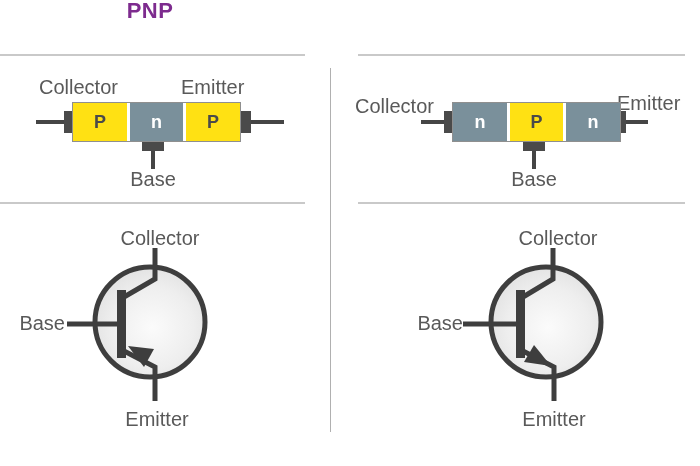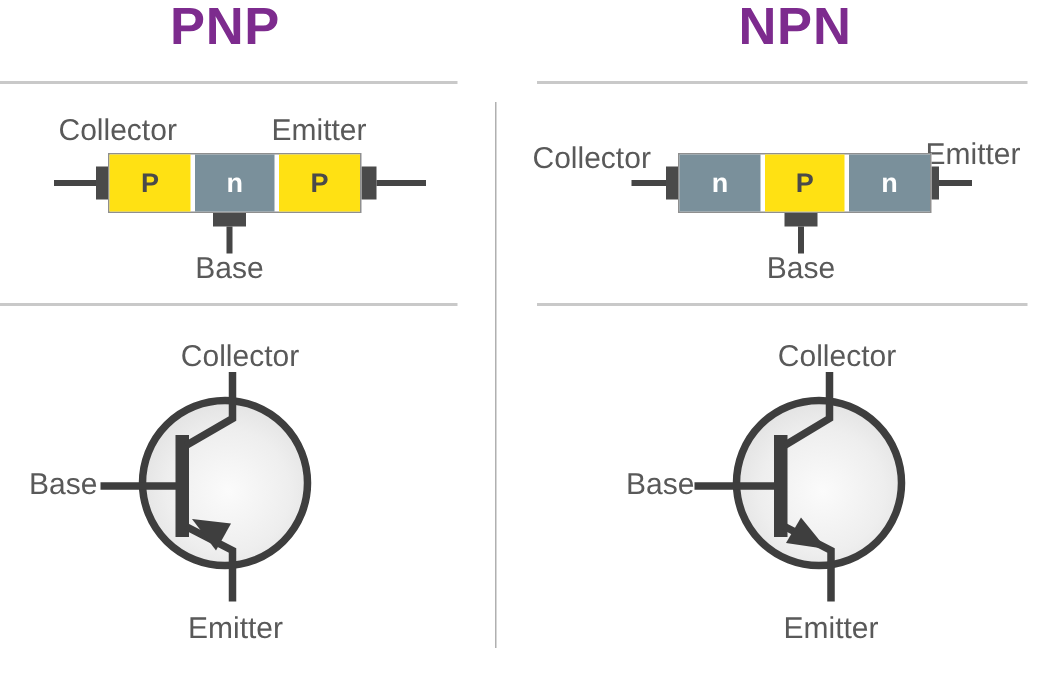--- a/index.html
+++ b/index.html
@@ -1,21 +1,21 @@
 <!DOCTYPE html>
 <html><head>
 <meta charset="utf-8">
 <style>
   html,body{margin:0;padding:0;background:#ffffff;}
   #canvas{
     position:relative;width:700px;height:466px;background:#ffffff;
     font-family:"Liberation Sans","DejaVu Sans",sans-serif;overflow:hidden;
   }
   .hdr{
-    position:absolute;font-size:35px;font-weight:bold;color:#7D2B8E;
+    position:absolute;font-size:22px;font-weight:bold;color:#7D2B8E;
     text-align:center;line-height:1;letter-spacing:0.5px;
   }
   .lbl{
     position:absolute;font-size:20px;color:#595959;line-height:1;white-space:nowrap;
   }
   .lbl.center{text-align:center;}
   .lbl.right{text-align:right;}
   .rule{position:absolute;height:2px;background:#C9C9C9;}
   .vdivider{position:absolute;width:1px;background:#B0B0B0;}
   .wire-h{position:absolute;height:4px;background:#454545;}
@@ -33,21 +33,20 @@
   .seg-p{background:#FFE113;color:#4A4A4A;}
   .seg-n{background:#7A909B;color:#FFFFFF;}
   .symbol-svg{position:absolute;}
 </style>
 </head>
 <body>
 
 <div id="canvas">
 
   <div class="hdr" style="left:0;top:17;width:300px">PNP</div>
-  <div class="hdr" style="left:380;top:17;left:380px;width:300px">NPN</div>
 
   <div class="rule" style="left:0;top:54px;width:305px"></div>
   <div class="rule" style="left:358px;top:54px;width:327px"></div>
   <div class="rule" style="left:0;top:202px;width:305px"></div>
   <div class="rule" style="left:358px;top:202px;width:327px"></div>
   <div class="vdivider" style="left:330px;top:68px;height:364px"></div>
 
   <div class="lbl" style="left:39px;top:77px">Collector</div>
   <div class="lbl" style="left:181px;top:77px">Emitter</div>
 

